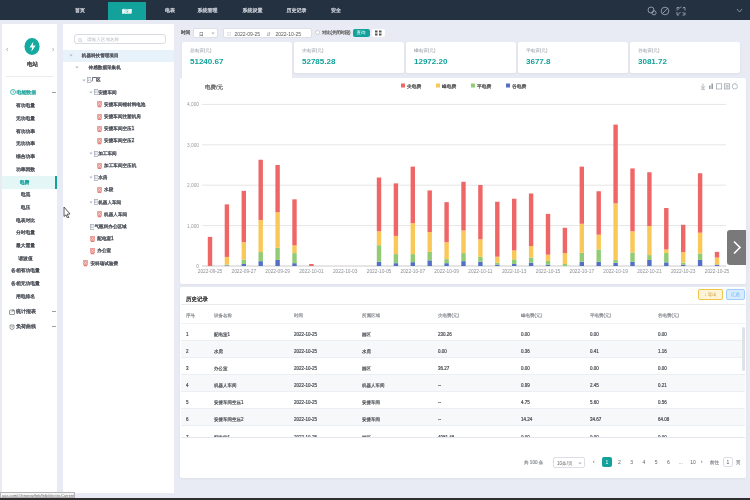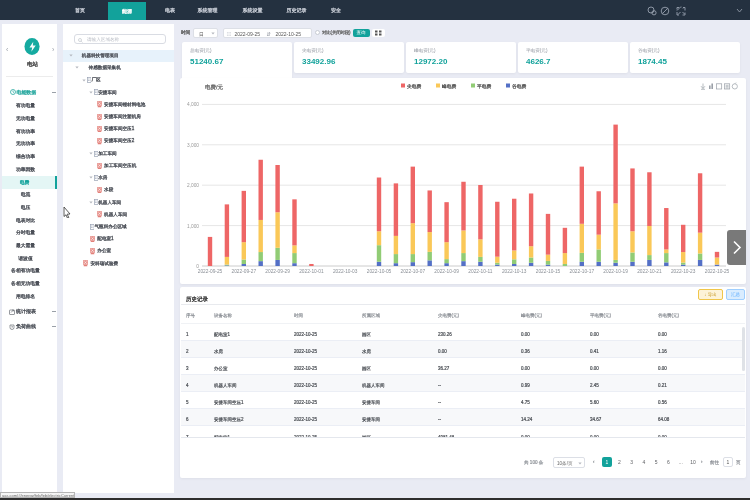--- a/index.html
+++ b/index.html
@@ -280,33 +280,33 @@
         <rect x="7" y="4.5" width="2.5" height="2" fill="#555"></rect>
       </svg>
     </div>
 </div>
 <div class="card" style="left:182.0px;top:42px;width:110px;height:45px;">
     <div style="position:absolute;left:8px;top:6px;font-size:4.6px;color:#8a8f99;">总电费(元)</div>
     <div style="position:absolute;left:8px;top:15px;font-size:8px;font-weight:bold;color:#12a29b;">51240.67</div>
   </div>
 <div class="card" style="left:294.0px;top:42px;width:110px;height:31px;">
     <div style="position:absolute;left:8px;top:6px;font-size:4.6px;color:#8a8f99;">尖电费(元)</div>
-    <div style="position:absolute;left:8px;top:15px;font-size:8px;font-weight:bold;color:#12a29b;">33492.96</div>
+    <div style="position:absolute;left:8px;top:15px;font-size:8px;font-weight:bold;color:#12a29b;">52785.28</div>
   </div>
 <div class="card" style="left:406.0px;top:42px;width:110px;height:31px;">
     <div style="position:absolute;left:8px;top:6px;font-size:4.6px;color:#8a8f99;">峰电费(元)</div>
     <div style="position:absolute;left:8px;top:15px;font-size:8px;font-weight:bold;color:#12a29b;">12972.20</div>
   </div>
 <div class="card" style="left:518.0px;top:42px;width:110px;height:31px;">
     <div style="position:absolute;left:8px;top:6px;font-size:4.6px;color:#8a8f99;">平电费(元)</div>
-    <div style="position:absolute;left:8px;top:15px;font-size:8px;font-weight:bold;color:#12a29b;">4626.7</div>
+    <div style="position:absolute;left:8px;top:15px;font-size:8px;font-weight:bold;color:#12a29b;">3677.8</div>
   </div>
 <div class="card" style="left:630.0px;top:42px;width:110px;height:31px;">
     <div style="position:absolute;left:8px;top:6px;font-size:4.6px;color:#8a8f99;">谷电费(元)</div>
-    <div style="position:absolute;left:8px;top:15px;font-size:8px;font-weight:bold;color:#12a29b;">1874.45</div>
+    <div style="position:absolute;left:8px;top:15px;font-size:8px;font-weight:bold;color:#12a29b;">3081.72</div>
   </div>
 <div class="card" style="left:180px;top:78px;width:566px;height:206px;"></div>
 <svg class="abs" style="left:180px;top:78px;" width="566" height="206" viewBox="0 0 566 206">
 <text x="25" y="10.5" font-size="5.5" fill="#666" stroke="#666" stroke-width="0.25">电费/元</text>
 <rect x="221" y="5.5" width="4" height="4" fill="#ee6666"></rect>
 <text x="227" y="10" font-size="4.8" fill="#555" stroke="#555" stroke-width="0.25">尖电费</text>
 <rect x="256" y="5.5" width="4" height="4" fill="#fac858"></rect>
 <text x="262" y="10" font-size="4.8" fill="#555" stroke="#555" stroke-width="0.25">峰电费</text>
 <rect x="291" y="5.5" width="4" height="4" fill="#91cc75"></rect>
 <text x="297" y="10" font-size="4.8" fill="#555" stroke="#555" stroke-width="0.25">平电费</text>

